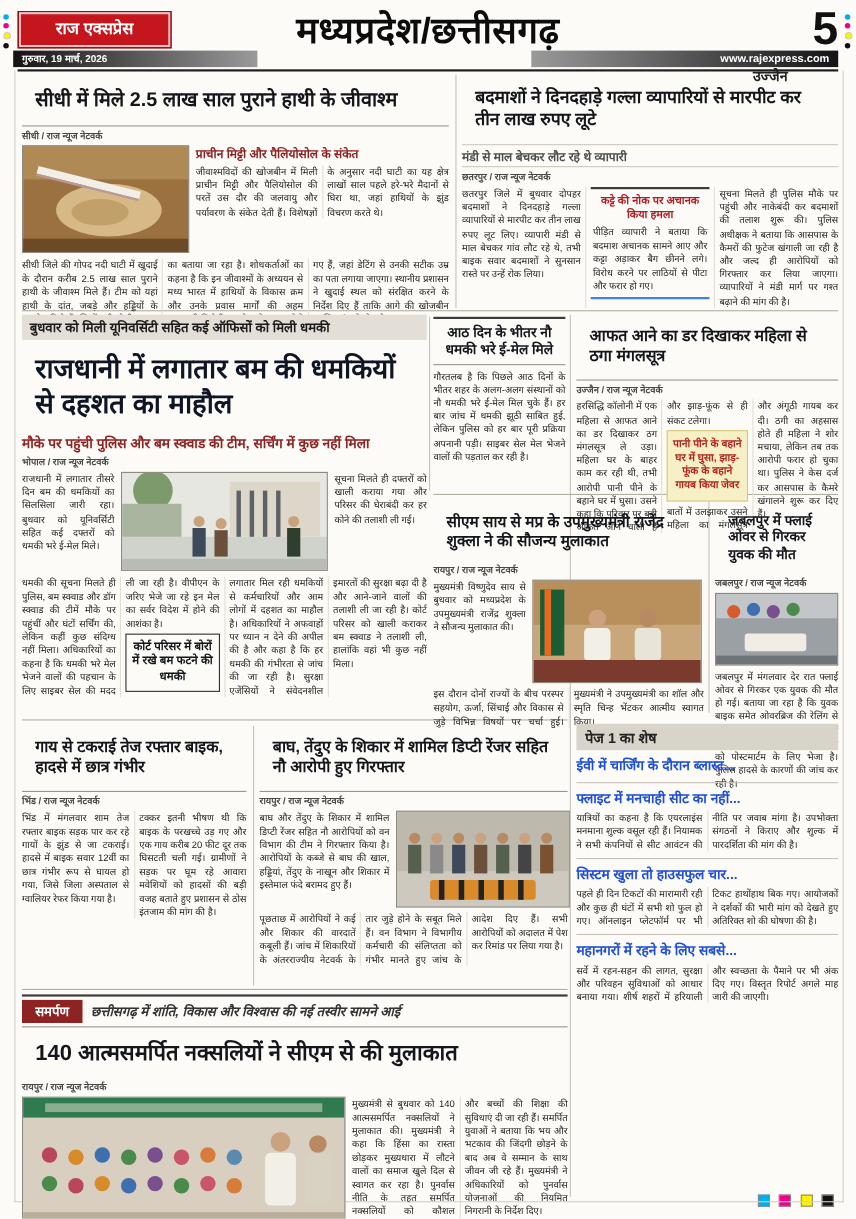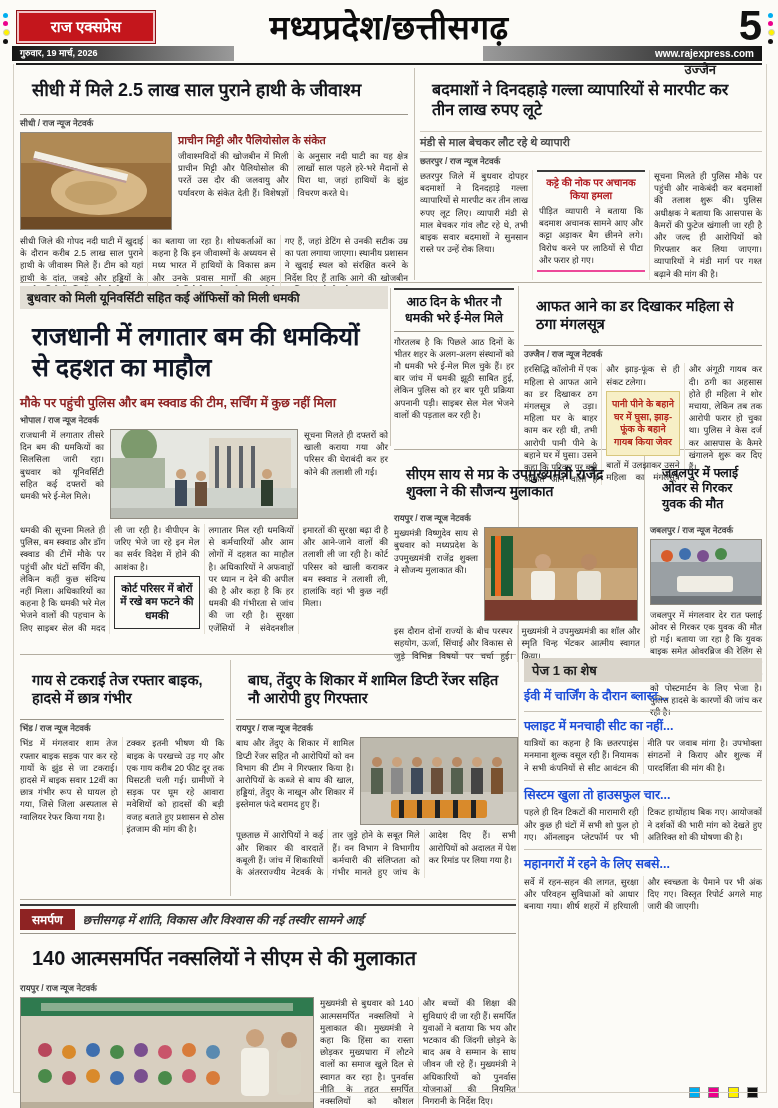--- a/index.html
+++ b/index.html
@@ -29,21 +29,21 @@
   .byline{font-size:8.5px;font-weight:700;color:#4a4a4a;margin:2px 0 4px;}
   .subhead-red{font-size:11px;font-weight:800;color:#8e2323;margin:0 0 3px;}
   .subhead-gray{font-size:11px;font-weight:800;color:#4d4d4d;margin:2px 0 3px;border-top:1px solid #cfc9bd;border-bottom:1px solid #cfc9bd;padding:2px 0;}
   .bt{font-size:8.6px;line-height:1.42;text-align:justify;color:#222;margin:0;}
   .cols-2{columns:2;column-gap:9px;column-rule:1px solid #e3ded2;}
   .cols-3{columns:3;column-gap:9px;column-rule:1px solid #e3ded2;}
   .cols-4{columns:4;column-gap:9px;column-rule:1px solid #e3ded2;}
   .photo{display:block;border:1px solid #8f8a80;background:#cfcabf;break-inside:avoid;}
   .photo svg{display:block;width:100%;height:100%;}
   .kicker-bar{background:#e3dfd6;font-weight:800;font-size:12px;color:#1c1c1c;padding:3px 7px;margin:0 0 3px;}
-  .hlbox{border-top:2px solid #3c3c3c;border-bottom:2px solid #ec4899;padding:4px 2px;margin:3px 0;break-inside:avoid;}
+  .hlbox{border-top:2px solid #3c3c3c;border-bottom:2px solid #3b82f6;padding:4px 2px;margin:3px 0;break-inside:avoid;}
   .hlbox .t{color:#b01e23;font-weight:800;font-size:10px;line-height:1.3;text-align:center;margin:0 0 3px;}
   .courtbox{border:1.5px solid #2e2e2e;padding:5px 4px;margin:3px 0;font-weight:800;font-size:10.5px;line-height:1.3;text-align:center;color:#14161c;break-inside:avoid;}
   .yellowbox{background:#f7efc6;border:1px solid #d8c77e;color:#b3281e;font-weight:800;font-size:9.5px;line-height:1.35;text-align:center;padding:6px 4px;margin:3px 0;break-inside:avoid;}
   .rednote{border-top:2px solid #b3281e;border-bottom:2px solid #b3281e;color:#b3281e;font-weight:800;font-size:11px;line-height:1.3;text-align:center;padding:5px 2px;margin:3px 0;break-inside:avoid;}
   .emailhead{font-size:12.5px;font-weight:800;text-align:center;line-height:1.3;color:#14161c;
              border-top:2px solid #3c3c3c;border-bottom:1px solid #9a958a;padding:4px 2px;margin:0 0 4px;}
   .p1r-title{background:#d9d4ca;font-weight:800;font-size:13px;color:#222;padding:3px 8px;margin:0 0 4px;}
   .p1r-head{font-size:12.5px;font-weight:800;color:#1d4ed8;margin:7px 0 3px;line-height:1.25;}
   .p1r-sep{border-top:1px solid #c8c2b6;margin:6px 0 0;}
   .tagrow{display:flex;align-items:center;gap:8px;border-top:2px solid #3c3c3c;border-bottom:1px solid #9a958a;padding:3px 0;margin-bottom:3px;}
@@ -293,21 +293,21 @@
   </div>
 
   <div class="abs" style="left:524px;top:658px;width:238px;">
     <div class="p1r-title">पेज 1 का शेष</div>
     <div>
       <div class="p1r-head">ईवी में चार्जिंग के दौरान ब्लास्ट...</div>
       <div class="p1r-sep"></div>
     </div>
     <div>
       <div class="p1r-head">फ्लाइट में मनचाही सीट का नहीं...</div>
-      <p class="bt cols-2">यात्रियों का कहना है कि छतरपाइंस मनमाना शुल्क वसूल रही हैं। नियामक ने सभी कंपनियों से सीट आवंटन की नीति पर जवाब मांगा है। उपभोक्ता संगठनों ने किराए और शुल्क में पारदर्शिता की मांग की है।</p>
+      <p class="bt cols-2">यात्रियों का कहना है कि एयरलाइंस मनमाना शुल्क वसूल रही हैं। नियामक ने सभी कंपनियों से सीट आवंटन की नीति पर जवाब मांगा है। उपभोक्ता संगठनों ने किराए और शुल्क में पारदर्शिता की मांग की है।</p>
       <div class="p1r-sep"></div>
     </div>
     <div>
       <div class="p1r-head">सिस्टम खुला तो हाउसफुल चार...</div>
       <p class="bt cols-2">पहले ही दिन टिकटों की मारामारी रही और कुछ ही घंटों में सभी शो फुल हो गए। ऑनलाइन प्लेटफॉर्म पर भी टिकट हाथोंहाथ बिक गए। आयोजकों ने दर्शकों की भारी मांग को देखते हुए अतिरिक्त शो की घोषणा की है।</p>
       <div class="p1r-sep"></div>
     </div>
     <div>
       <div class="p1r-head">महानगरों में रहने के लिए सबसे...</div>
       <p class="bt cols-2">सर्वे में रहन-सहन की लागत, सुरक्षा और परिवहन सुविधाओं को आधार बनाया गया। शीर्ष शहरों में हरियाली और स्वच्छता के पैमाने पर भी अंक दिए गए। विस्तृत रिपोर्ट अगले माह जारी की जाएगी।</p>

